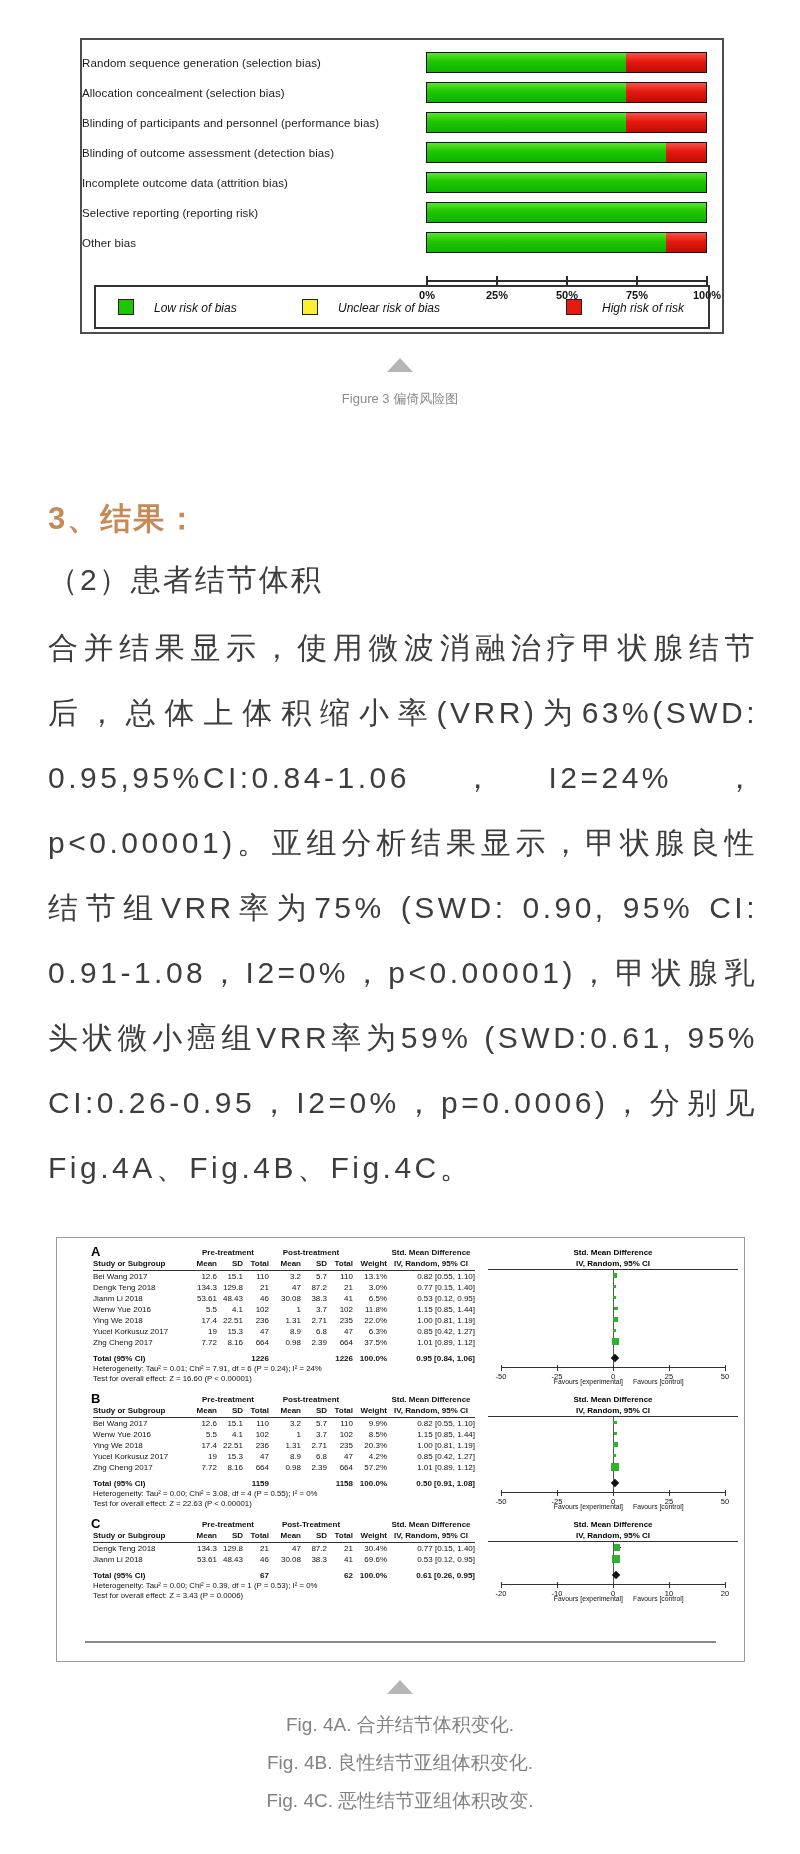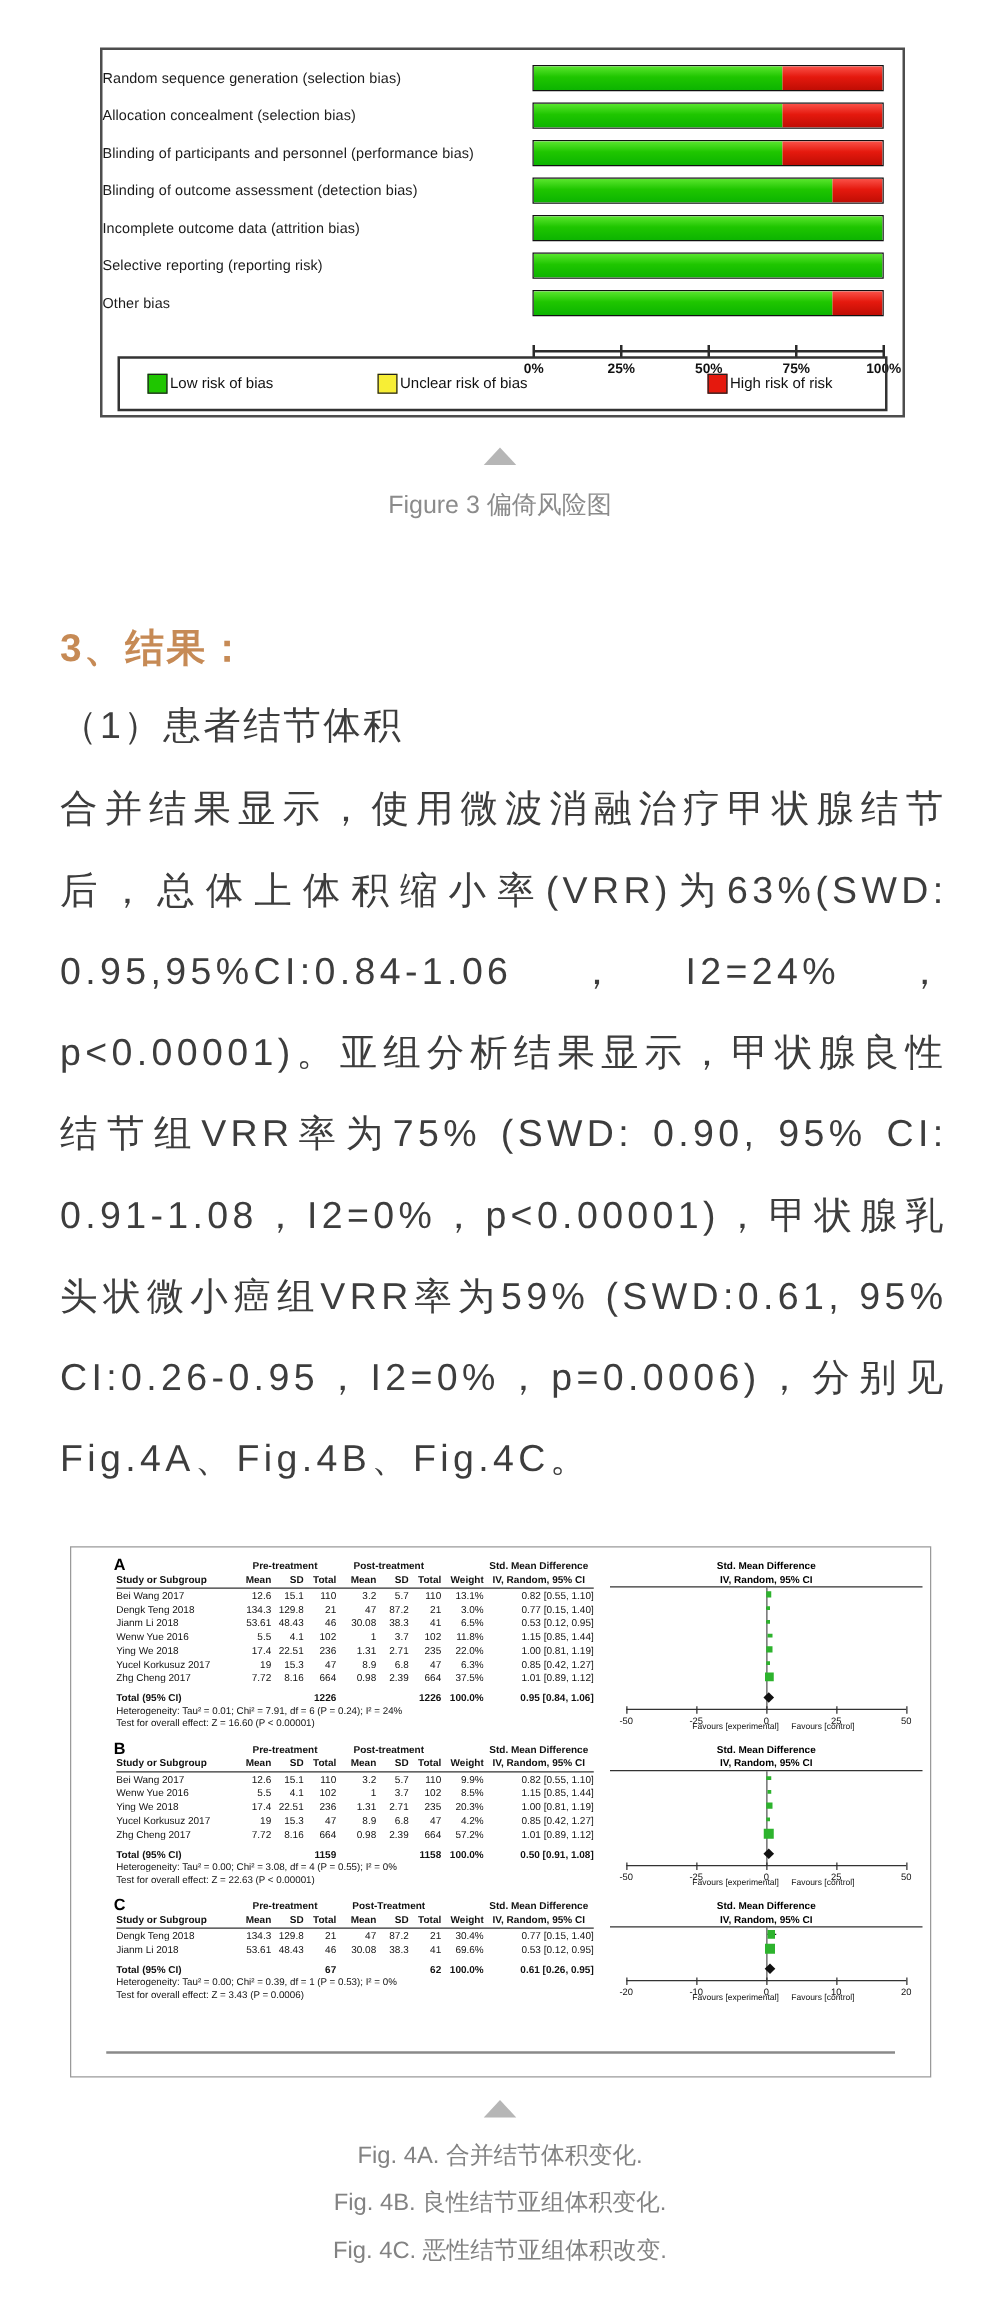--- a/index.html
+++ b/index.html
@@ -11,33 +11,33 @@
   .rb-rows{position:absolute;left:0;top:12px;width:625px;}
   .rb-row{display:flex;align-items:center;height:21px;margin-bottom:9px;}
   .rb-label{width:333px;font-size:11.5px;color:#1a1a1a;padding-right:0;letter-spacing:0.1px;}
   .rb-bar{margin-left:12px;width:280px;height:19px;border:1px solid #111;display:flex;overflow:hidden;background:#fff;}
   .rb-seg{height:100%;display:block;}
   .rb-axis{position:absolute;left:345px;top:240px;width:280px;border-top:2px solid #2b2b2b;}
   .rb-tick{position:absolute;top:0;}
   .rb-tick-mark{position:absolute;left:-1px;top:-6px;width:2px;height:10px;background:#2b2b2b;}
   .rb-tick-label{position:absolute;top:7px;left:0;transform:translateX(-50%);font-size:11px;font-weight:700;color:#111;}
   .rb-legend{position:absolute;left:12px;right:12px;top:245px;height:40px;border:2px solid #333;}
-  .rb-legend-item{position:absolute;top:50%;transform:translateY(-50%);display:flex;align-items:flex-start;gap:2px;}
+  .rb-legend-item{position:absolute;top:50%;transform:translateY(-50%);display:flex;align-items:flex-end;gap:20px;font-style:italic;}
   .rb-legend-item:nth-child(1){left:22px;}
   .rb-legend-item:nth-child(2){left:206px;}
   .rb-legend-item:nth-child(3){left:470px;}
   .rb-swatch{width:16px;height:16px;border:1.5px solid #222;box-sizing:border-box;}
   .rb-legend-label{font-size:12px;color:#111;}
 
   
   .tri{position:absolute;width:0;height:0;border-left:13px solid transparent;border-right:13px solid transparent;border-bottom:14px solid #b6b6b6;}
   .tri1{left:387px;top:358px;}
   .tri2{left:387px;top:1680px;}
   .cap{position:absolute;left:0;width:800px;text-align:center;color:#8b8b8b;}
-  .cap1{top:390px;font-size:20px;}
+  .cap1{top:390px;font-size:13px;}
   .cap4{position:absolute;left:0;top:1706px;width:800px;text-align:center;color:#828282;font-size:19px;line-height:38px;}
 
   
   .heading{position:absolute;left:48px;top:498px;font-size:31px;font-weight:700;color:#c68a55;letter-spacing:2px;}
   .subheading{position:absolute;left:48px;top:560px;font-size:30px;color:#3d3d3d;letter-spacing:2px;}
   .para{position:absolute;left:48px;top:615px;width:710px;font-size:30px;line-height:65px;letter-spacing:3.5px;color:#3d3d3d;text-align:justify;}
 
   
   .fig4{position:absolute;left:56px;top:1237px;width:689px;height:425px;border:1px solid #9a9a9a;background:#fff;box-sizing:border-box;}
   .fsections{position:absolute;left:36px;top:10px;right:6px;}
@@ -161,21 +161,21 @@
           <div class="rb-swatch" style="background: rgb(229, 25, 14);"></div>
           <div class="rb-legend-label">High risk of risk</div>
         </div>
       </div>
   </div>
 
   <div class="tri tri1"></div>
   <div class="cap cap1">Figure 3 偏倚风险图</div>
 
   <div class="heading">3、结果：</div>
-  <div class="subheading">（1）患者结节体积</div>
+  <div class="subheading">（2）患者结节体积</div>
   <div class="para">合并结果显示，使用微波消融治疗甲状腺结节后，总体上体积缩小率(VRR)为63%(SWD: 0.95,95%CI:0.84-1.06，I2=24%，p&lt;0.00001)。亚组分析结果显示，甲状腺良性结节组VRR率为75% (SWD: 0.90, 95% CI: 0.91-1.08，I2=0%，p&lt;0.00001)，甲状腺乳头状微小癌组VRR率为59% (SWD:0.61, 95% CI:0.26-0.95，I2=0%，p=0.0006)，分别见Fig.4A、Fig.4B、Fig.4C。</div>
 
   <div class="fig4">
     <div class="fsections">
         <div class="fsec">
           <div class="fsec-label">A</div>
           <div class="ftable">
             <div class="fgrow">
               <div class="g-study"></div>
               <div class="g-pre">Pre-treatment</div>

